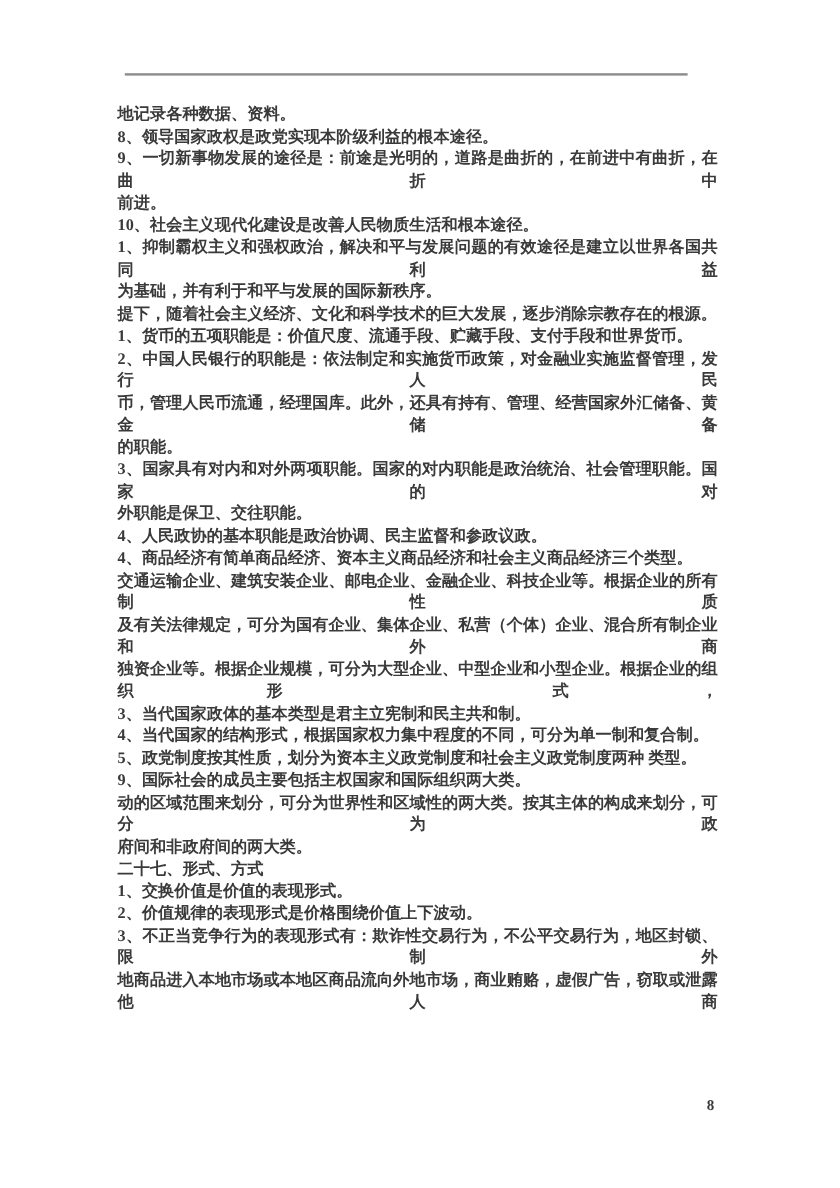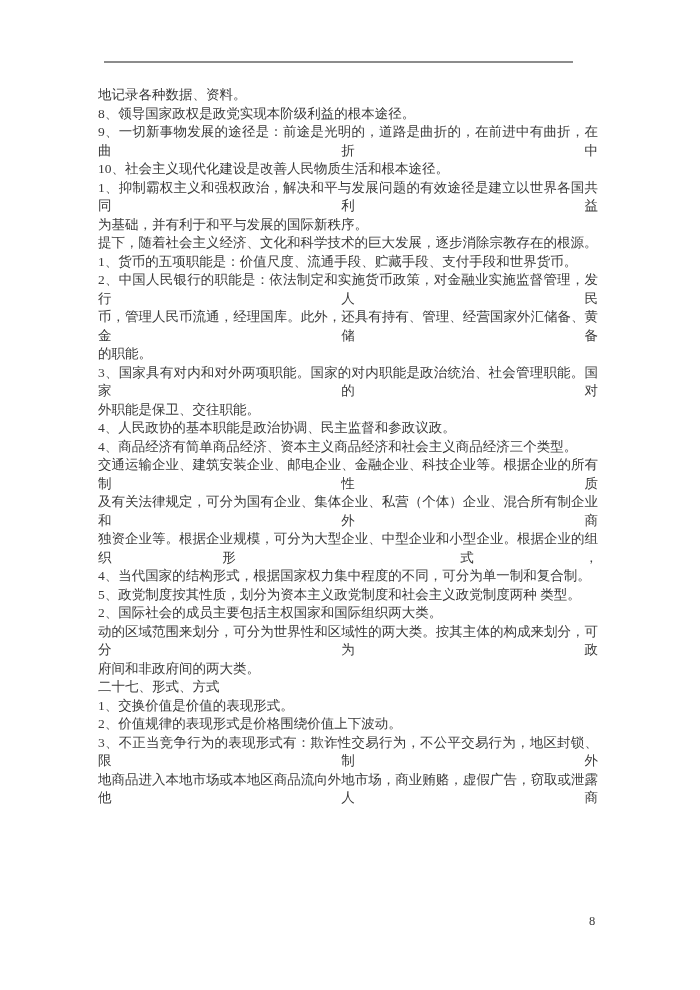--- a/index.html
+++ b/index.html
@@ -2,21 +2,21 @@
 <html style="--color-page: #ffffff; --color-text: #3a3a3a; --color-rule: #8c8c8c;"><head>
 <meta charset="utf-8">
 <style>
   html, body { margin: 0; padding: 0; }
   body {
     width: 700px; height: 990px;
     background: var(--color-page, #ffffff);
     position: relative; overflow: hidden;
     font-family: "Liberation Serif", "DejaVu Serif", serif;
   }
-  .page { position: absolute; inset: 0; }
+  .page { position: absolute; inset: 0; font-weight: bold; }
   .header-rule {
     position: absolute; left: 104px; top: 61px;
     width: 469px; height: 2px;
     background: var(--color-rule, #8c8c8c);
   }
   .body-text {
     position: absolute; left: 98px; top: 86px; width: 500px;
     color: var(--color-text, #3a3a3a);
     font-size: 13.5px; line-height: 18.5px;
     text-align: left;
@@ -32,38 +32,40 @@
 </head>
 <body>
 
 <div class="page">
   <div class="header-rule"></div>
 
   <div class="body-text">
     <div class="line">地记录各种数据、资料。</div>
     <div class="line">8、领导国家政权是政党实现本阶级利益的根本途径。</div>
     <div class="line j">9、一切新事物发展的途径是：前途是光明的，道路是曲折的，在前进中有曲折，在曲折中</div>
+    <div class="line">前进。</div>
     <div class="line">10、社会主义现代化建设是改善人民物质生活和根本途径。</div>
     <div class="line j">1、抑制霸权主义和强权政治，解决和平与发展问题的有效途径是建立以世界各国共同利益</div>
     <div class="line">为基础，并有利于和平与发展的国际新秩序。</div>
     <div class="line">提下，随着社会主义经济、文化和科学技术的巨大发展，逐步消除宗教存在的根源。</div>
     <div class="line">1、货币的五项职能是：价值尺度、流通手段、贮藏手段、支付手段和世界货币。</div>
     <div class="line j">2、中国人民银行的职能是：依法制定和实施货币政策，对金融业实施监督管理，发行人民</div>
     <div class="line j">币，管理人民币流通，经理国库。此外，还具有持有、管理、经营国家外汇储备、黄金储备</div>
     <div class="line">的职能。</div>
     <div class="line j">3、国家具有对内和对外两项职能。国家的对内职能是政治统治、社会管理职能。国家的对</div>
     <div class="line">外职能是保卫、交往职能。</div>
     <div class="line">4、人民政协的基本职能是政治协调、民主监督和参政议政。</div>
     <div class="line">4、商品经济有简单商品经济、资本主义商品经济和社会主义商品经济三个类型。</div>
     <div class="line j">交通运输企业、建筑安装企业、邮电企业、金融企业、科技企业等。根据企业的所有制性质</div>
     <div class="line j">及有关法律规定，可分为国有企业、集体企业、私营（个体）企业、混合所有制企业和外商</div>
     <div class="line j">独资企业等。根据企业规模，可分为大型企业、中型企业和小型企业。根据企业的组织形 式，</div>
+    <div class="line">3、当代国家政体的基本类型是君主立宪制和民主共和制。</div>
     <div class="line">4、当代国家的结构形式，根据国家权力集中程度的不同，可分为单一制和复合制。</div>
     <div class="line">5、政党制度按其性质，划分为资本主义政党制度和社会主义政党制度两种 类型。</div>
-    <div class="line">2、国际社会的成员主要包括主权国家和国际组织两大类。</div>
+    <div class="line">9、国际社会的成员主要包括主权国家和国际组织两大类。</div>
     <div class="line j">动的区域范围来划分，可分为世界性和区域性的两大类。按其主体的构成来划分，可分为政</div>
     <div class="line">府间和非政府间的两大类。</div>
     <div class="line">二十七、形式、方式</div>
     <div class="line">1、交换价值是价值的表现形式。</div>
     <div class="line">2、价值规律的表现形式是价格围绕价值上下波动。</div>
     <div class="line j">3、不正当竞争行为的表现形式有：欺诈性交易行为，不公平交易行为，地区封锁、限制外</div>
     <div class="line j">地商品进入本地市场或本地区商品流向外地市场，商业贿赂，虚假广告，窃取或泄露他人商</div>
 
   </div>
 

